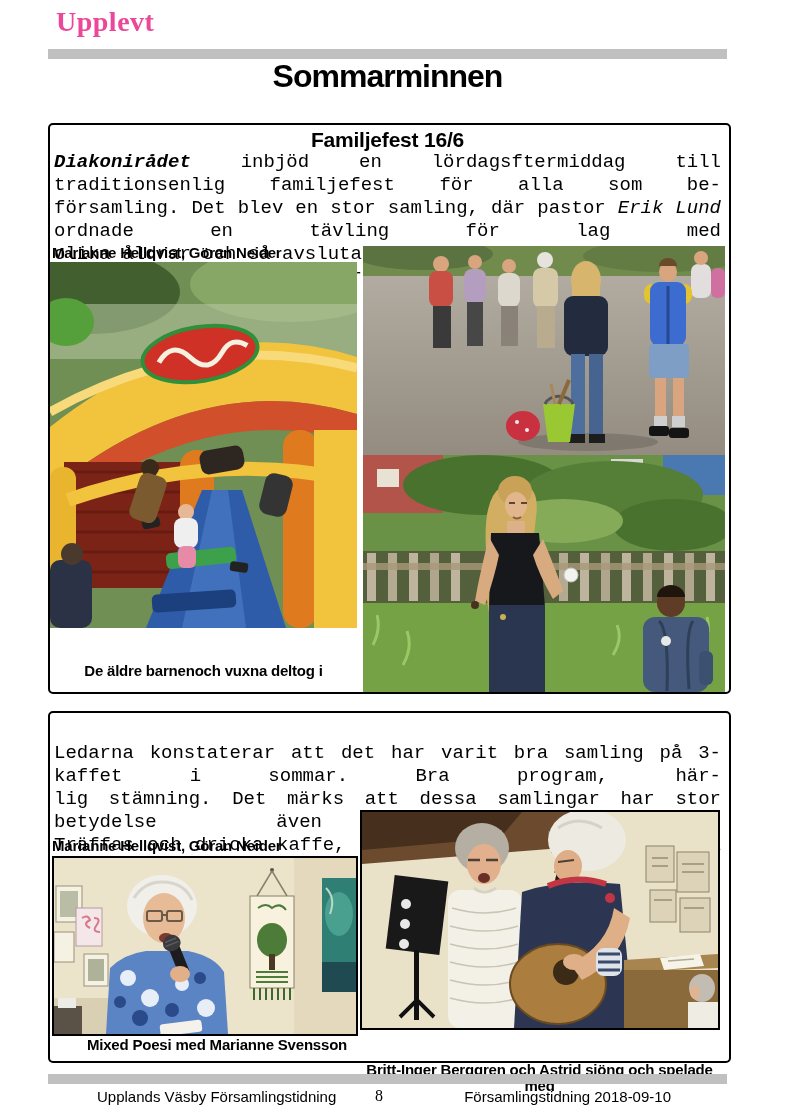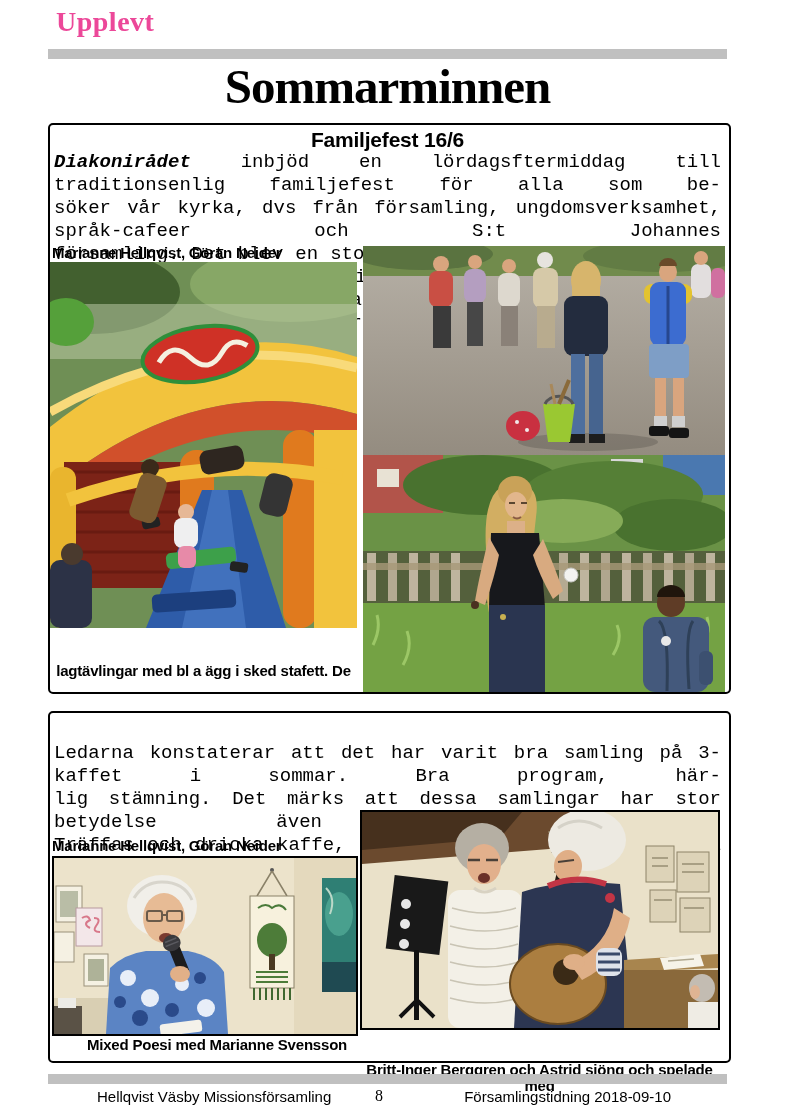--- a/index.html
+++ b/index.html
@@ -5,21 +5,21 @@
   html,body { margin:0; padding:0; background:#ffffff; }
   .page { position:relative; width:786px; height:1115px; background:#ffffff;
           font-family:"Liberation Sans", sans-serif; overflow:hidden; }
   .abs { position:absolute; }
 
   .masthead { left:56px; top:6px; font-family:"Liberation Serif", serif;
               font-weight:bold; font-size:28px; color:#ec4899; letter-spacing:0.5px; }
   .graybar { left:48px; width:679px; height:10px; background:#c0c0c0; }
 
   .page-title { left:48px; top:58px; width:679px; text-align:center;
-                font-weight:bold; font-size:49px; letter-spacing:-1px; color:#000;font-family:Liberation Serif, serif; }
+                font-weight:bold; font-size:32px; letter-spacing:-1px; color:#000; }
 
   .framebox { left:48px; width:679px; border:2px solid #000; border-radius:5px;
               background:#fff; }
   .box-heading { top:3px; left:0; width:675px; text-align:center;
                  font-weight:bold; font-size:21px; letter-spacing:-0.2px; }
   .bodypara { left:4px; width:667px; font-family:Liberation Mono, monospace;
               font-size:19px; line-height:23px; color:#000; }
   .jline { text-align:justify; text-align-last:justify; }
   .lead-bi { font-weight:bold; font-style:italic; }
   .ital { font-style:italic; }
@@ -39,21 +39,20 @@
 
   <div class="abs masthead">Upplevt</div>
   <div class="abs graybar" style="top:49px;"></div>
   <div class="abs page-title">Sommarminnen</div>
 
   <div class="abs framebox" style="top:123px; height:567px;">
     <div class="abs box-heading">Familjefest 16/6</div>
 
     <div class="abs bodypara" style="top:26px;">
       <div class="jline"><span class="lead-bi">Diakonirådet</span><span> inbjöd en lördagsftermiddag till traditionsenlig familjefest  för alla som be-</span></div>
-      <div class="jline">söker vår kyrka, dvs från församling, ungdomsverksamhet, språk-cafeer och S:t Johannes</div>
       <div class="jline"><span>församling. Det blev en stor samling, där pastor </span><span class="ital">Erik Lund</span><span> ordnade en tävling för lag med</span></div>
       <div>olika åldrar och så avslutade han festen och sin tjänst hos oss med en andakt i kyrkan.</div>
     </div>
 
     <div class="abs byline" style="left:2px; top:119px;">Marianne Hellqvist, Göran Neider</div>
 
     <svg class="abs photo" style="left:0; top:137px;" width="307" height="366" viewBox="0 0 307 366">
       <rect width="307" height="366" fill="#6f8f55"></rect>
       <ellipse cx="40" cy="30" rx="90" ry="42" fill="#42602f"></ellipse>
       <ellipse cx="240" cy="22" rx="100" ry="38" fill="#87a766"></ellipse>
@@ -87,20 +86,21 @@
         <rect x="124" y="256" width="24" height="30" rx="8" fill="#efeff0"></rect>
         <rect x="128" y="284" width="18" height="22" rx="6" fill="#e78aa8"></rect>
         <rect x="212" y="212" width="28" height="42" rx="9" fill="#343434" transform="rotate(14 226 233)"></rect>
         <rect x="0" y="298" width="42" height="68" rx="10" fill="#2c3246"></rect>
         <ellipse cx="22" cy="292" rx="11" ry="11" fill="#4a3categ42" opacity="0"></ellipse>
         <ellipse cx="22" cy="292" rx="11" ry="11" fill="#4a3a2e"></ellipse>
       </g>
     </svg>
 
     <div class="abs cap" style="left:0; top:506px; width:307px;">
+      <div>De äldre barnenoch vuxna deltog i</div>
       <div>lagtävlingar med bl a ägg i sked stafett. De</div>
       <div>yngsta kravlade upp och ned  i den</div>
       <div>uppblåsbara hoppborgen (se sid 17)</div>
     </div>
 
     <svg class="abs photo" style="left:313px; top:121px;" width="362" height="209" viewBox="0 0 362 209">
       <defs>
         <linearGradient id="grav" x1="0" y1="0" x2="0" y2="1">
           <stop offset="0" stop-color="#b6b0a6"></stop>
             <stop offset="1" stop-color="#948c80"></stop>
@@ -348,17 +348,17 @@
       </g>
     </svg>
 
     <div class="abs cap" style="left:308px; top:317px; width:363px;">
       <div>Britt-Inger Berggren och Astrid sjöng och spelade med</div>
       
     </div>
   </div>
 
   <div class="abs graybar" style="top:1074px;"></div>
-  <div class="abs footer-text" style="left:97px; top:1088px;">Hellqvist Väsby Missionsförsamling</div>
+  <div class="abs footer-text" style="left:97px; top:1088px;">Upplands Väsby Församlingstidning</div>
   <div class="abs footer-num" style="left:375px; top:1087px;">8</div>
   <div class="abs footer-text" style="left:460px; top:1088px; width:211px; text-align:right;">Församlingstidning 2018-09-10</div>
 
 </div>
 
 </body></html>

